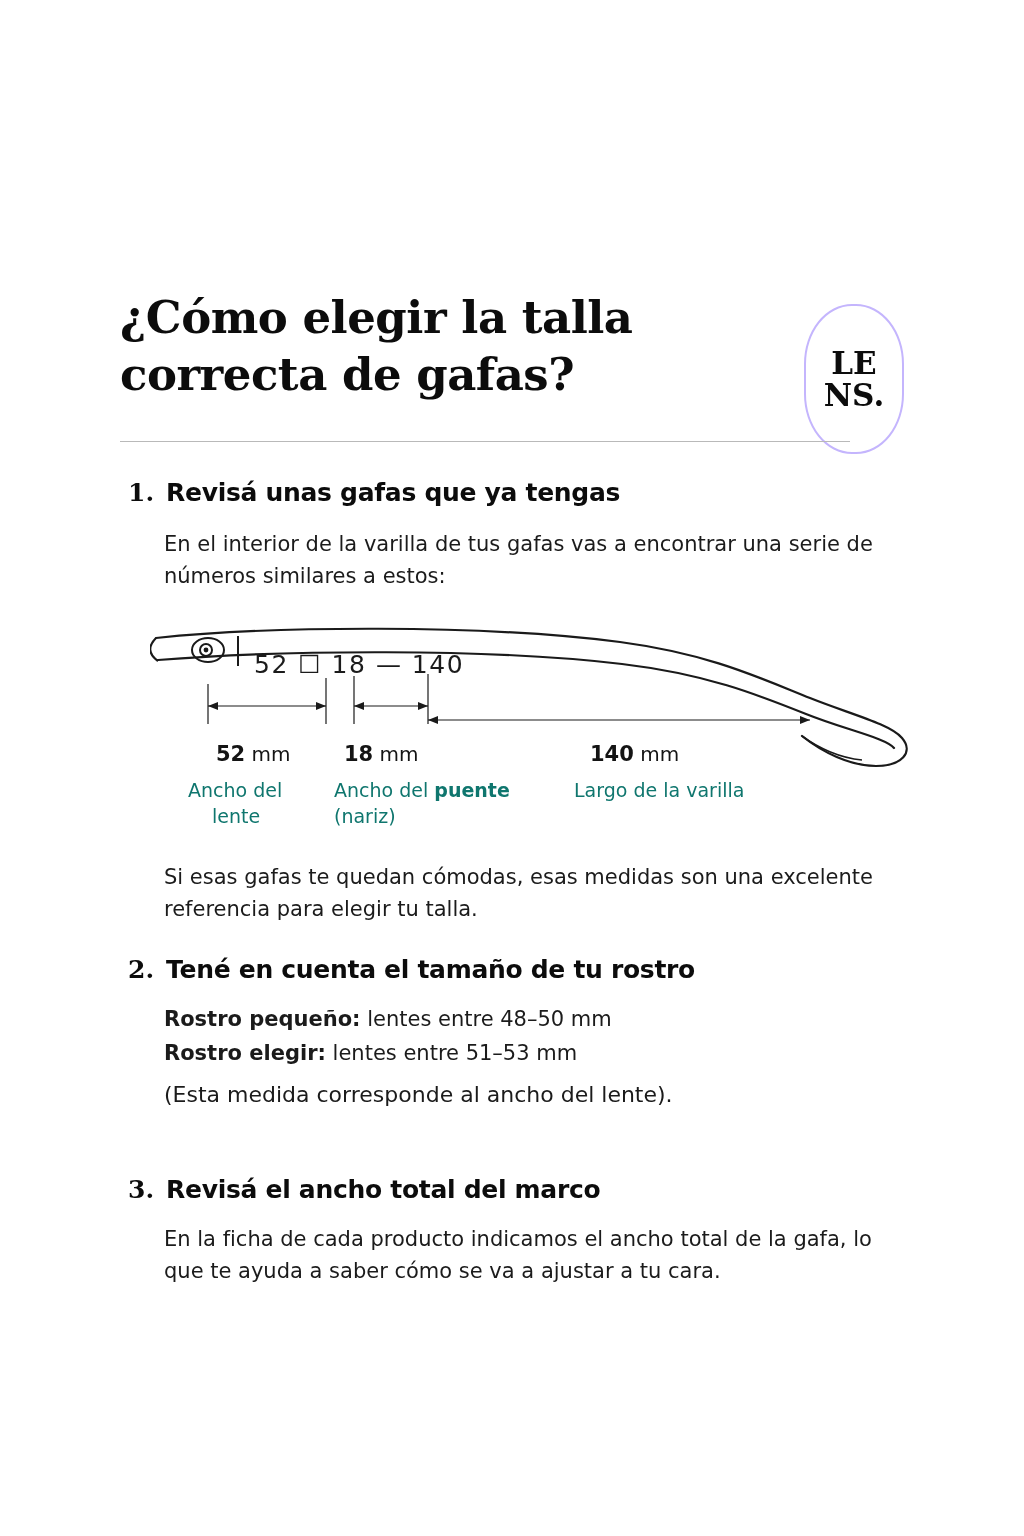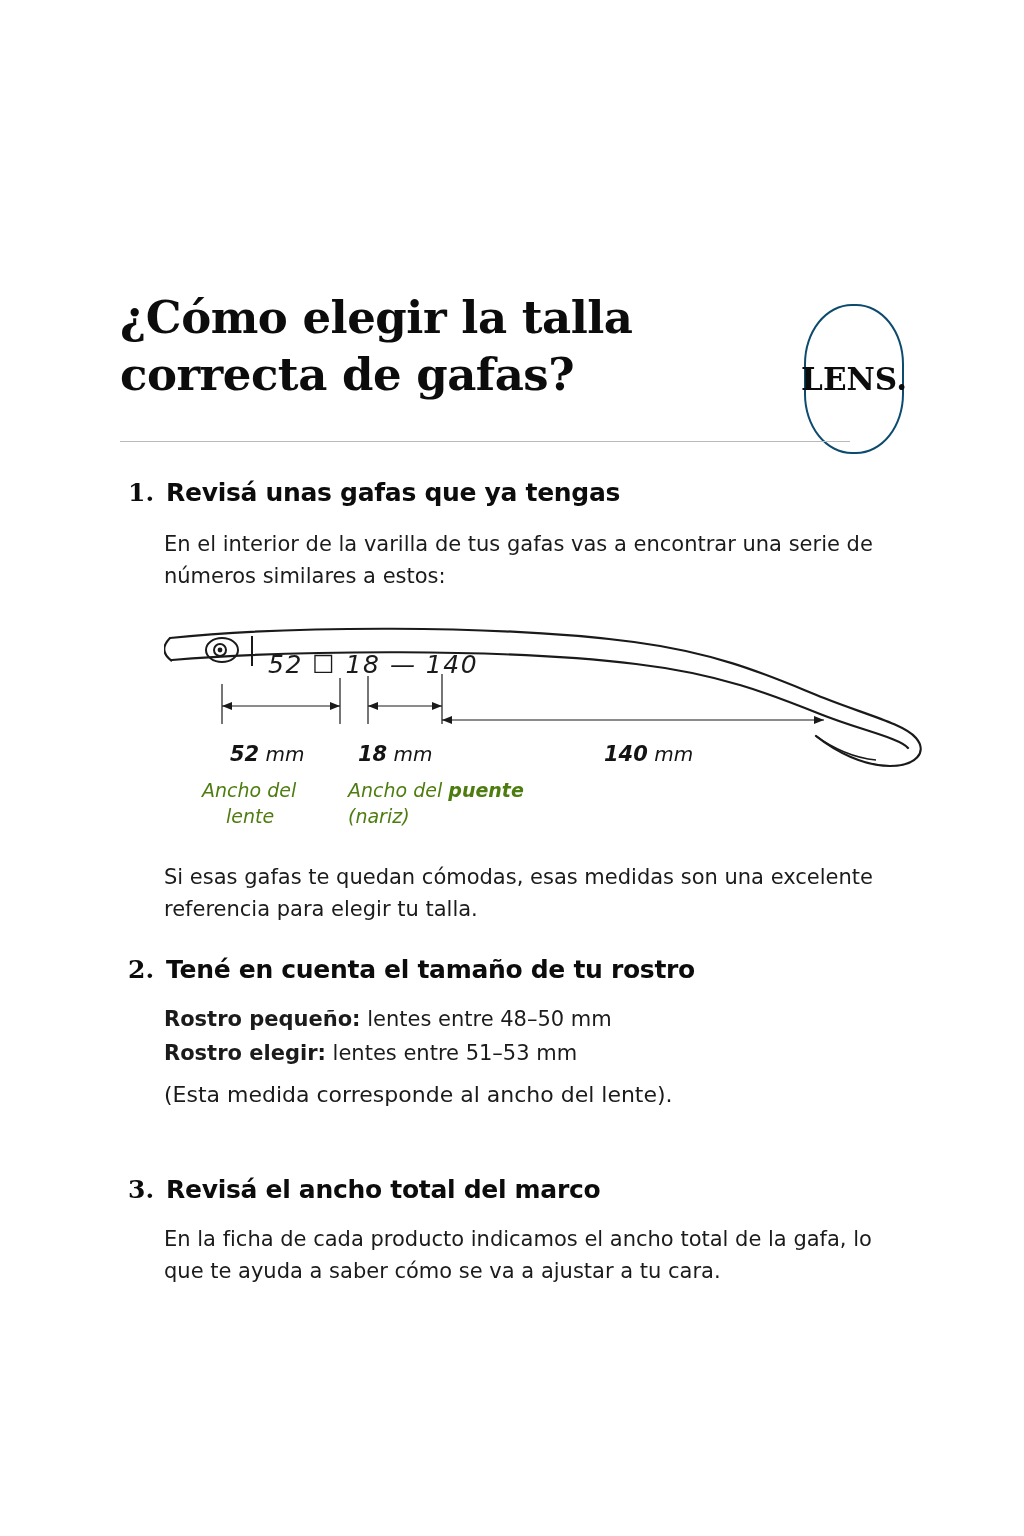--- a/index.html
+++ b/index.html
@@ -38,24 +38,24 @@
     color: #0c0c0c;
     margin: 0;
     max-width: 620px;
   }
   .logo {
     position: absolute;
     right: 0;
     top: 14px;
     width: 96px;
     height: 146px;
-    border: 2px solid #0c4a6e;
+    border: 2px solid #c4b5fd;
     border-radius: 48px / 60px;
     display: flex;
-    flex-direction: row;
+    flex-direction: column;
     align-items: center;
     justify-content: center;
   }
   .logo-line {
     font-family: "DejaVu Serif", serif;
     font-size: 31px;
     font-weight: 700;
     line-height: 1.04;
     letter-spacing: 0px;
     color: #0c0c0c;
@@ -101,25 +101,24 @@
     margin-left: 36px;
     max-width: 716px;
   }
 
   #step1 { top: 478px; }
   #step1 .body-text { margin-top: 22px; }
 
   
   .diagram {
     position: absolute;
-    left: 164px;
+    left: 150px;
     top: 620px;
     width: 800px;
     height: 230px;
-    font-style: italic;
   }
   .diagram svg { display: block; }
   .temple-code {
     position: absolute;
     left: 104px;
     top: 30px;
     font-size: 25px;
     letter-spacing: 1.5px;
     color: #1b1b1b;
     font-family: "DejaVu Sans", sans-serif;
@@ -131,21 +130,21 @@
     font-size: 20px;
     color: #141414;
     font-family: "DejaVu Sans", sans-serif;
     white-space: nowrap;
   }
   .dim-label b { font-weight: 700; font-size: 21px; }
   .dim-caption {
     position: absolute;
     font-size: 19px;
     line-height: 1.35;
-    color: #4d7c0f;
+    color: #0f766e;
     font-family: "DejaVu Sans", sans-serif;
   }
   .dim-caption b { font-weight: 700; text-align: right; }
 
   #note1 {
     position: absolute;
     left: 164px;
     top: 862px;
     width: 730px;
     font-size: 21px;
@@ -244,20 +243,23 @@
     </div>
     <div class="dim-caption" style="left:184px; top:158px; width:230px;">
       <span>Ancho del</span>
       <b>puente</b><br>
       <span>(nariz)</span>
     </div>
 
     <div class="dim-label" style="left:440px; top:122px;">
       <b>140</b>
       <span>mm</span>
+    </div>
+    <div class="dim-caption" style="left:424px; top:158px; width:260px;">
+      <span>Largo de la varilla</span>
     </div>
   </div>
 
   <div id="note1">Si esas gafas te quedan cómodas, esas medidas son una excelente referencia para elegir tu talla.</div>
 
   <div class="step" id="step2">
     <div class="step-head">
       <span class="step-num">2.</span>
       <span class="step-title">Tené en cuenta el tamaño de tu rostro</span>
     </div>

